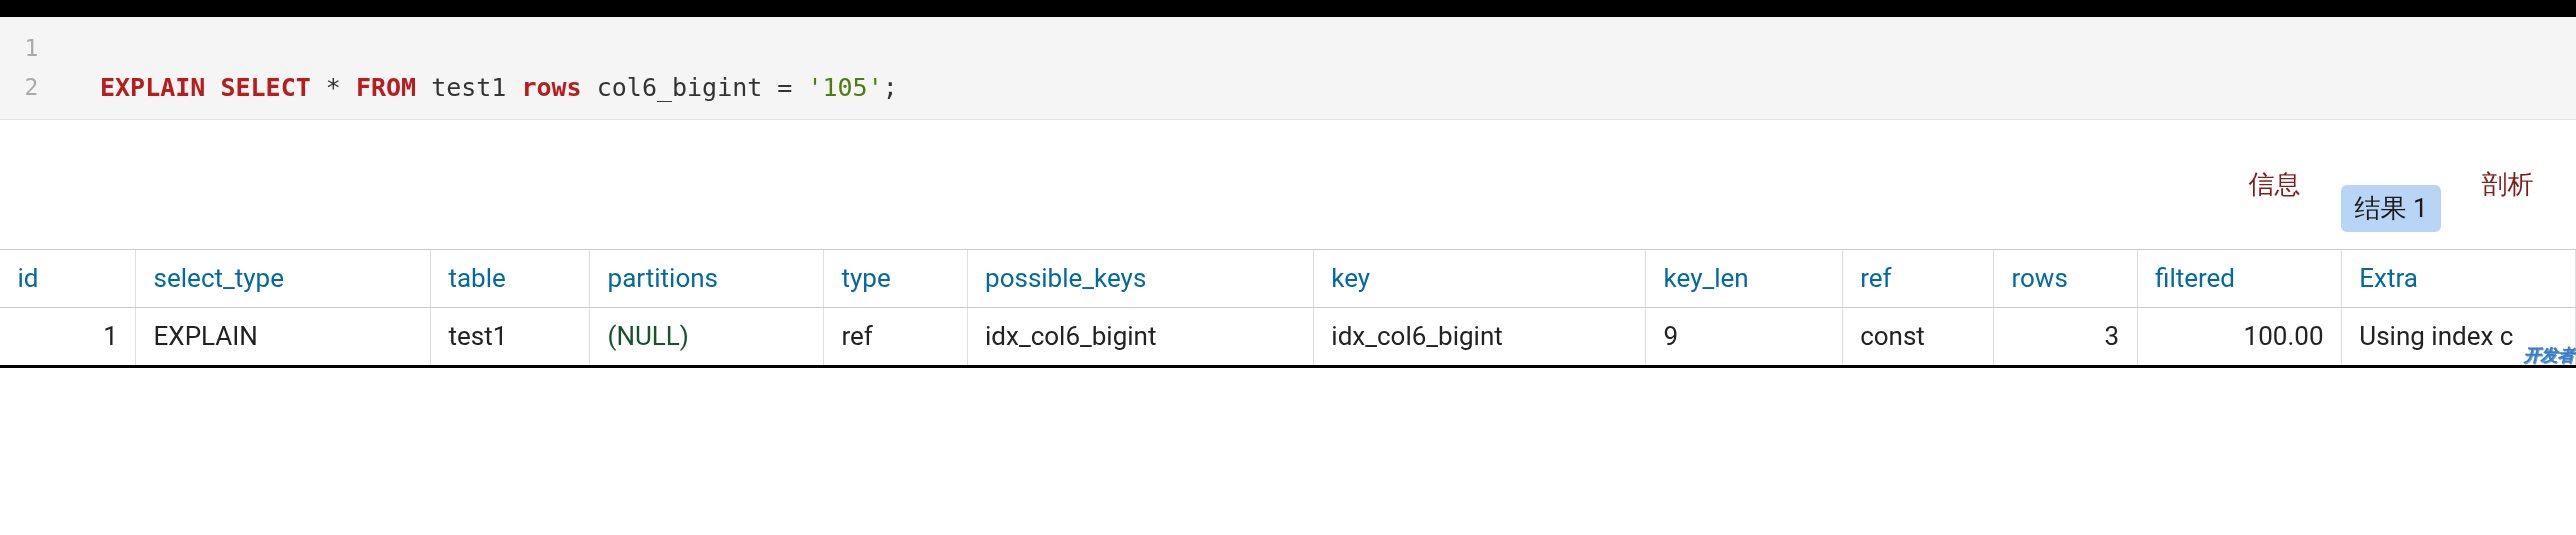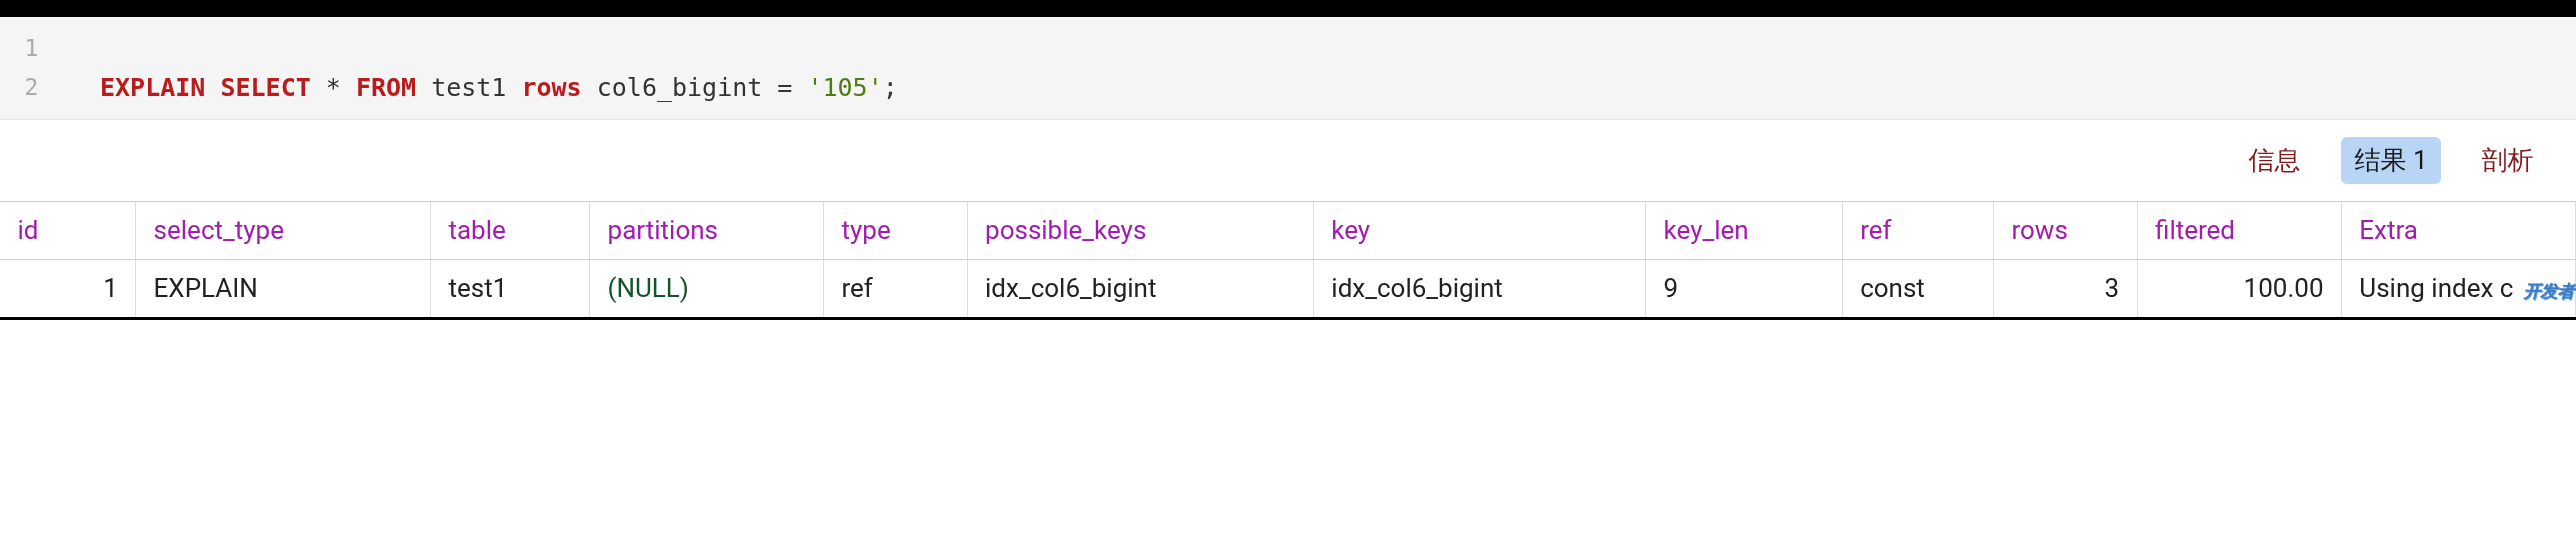--- a/index.html
+++ b/index.html
@@ -55,20 +55,21 @@
     .tab {
       font-size: 26px;
       padding: 5.8px 13.5px;
       cursor: pointer;
       color: #7f1d1d;
       border-radius: 5.8px;
     }
     .tab.active {
       background: #b9d5f5;
       color: #1a1a1a;
+      margin-top: 48px;
     }
     .table-wrap {
       overflow-x: auto;
       border-top: 1px solid #ccc;
       border-bottom: 3.9px solid #000;
     }
     table {
       border-collapse: collapse;
       width: 100%;
       table-layout: fixed;
@@ -76,21 +77,21 @@
     th, td {
       text-align: left;
       padding: 13.5px 17.4px;
       font-size: 26px;
       border-right: 1px solid #ddd;
       white-space: nowrap;
       overflow: hidden;
     }
     th {
       font-weight: 400;
-      color: #a21caf;
+      color: #0369a1;
       border-bottom: 1px solid #ccc;
       background: #fff;
     }
     td {
       color: #222;
     }
     .col-id { width: 87px; }
     .col-select_type { width: 189px; }
     .col-table { width: 102px; }
     .col-partitions { width: 150px; }
@@ -100,21 +101,21 @@
     .col-key_len { width: 126px; }
     .col-ref { width: 97px; }
     .col-rows { width: 92px; }
     .col-filtered { width: 131px; }
     .col-Extra { width: 150px; }
     .num-right { text-align: right; }
     .null-val { color: #14532d; }
     .watermark {
       position: absolute;
       right: 1.9px;
-      bottom: 17px;
+      bottom: 1px;
       font-size: 17.4px;
       font-weight: 700;
       color: #3b7cc9;
       font-style: italic;
       letter-spacing: -0.5px;
       text-shadow: 1px 1px 0 #6aa0d8;
     }
     .page-wrap {
       position: relative;
     }

